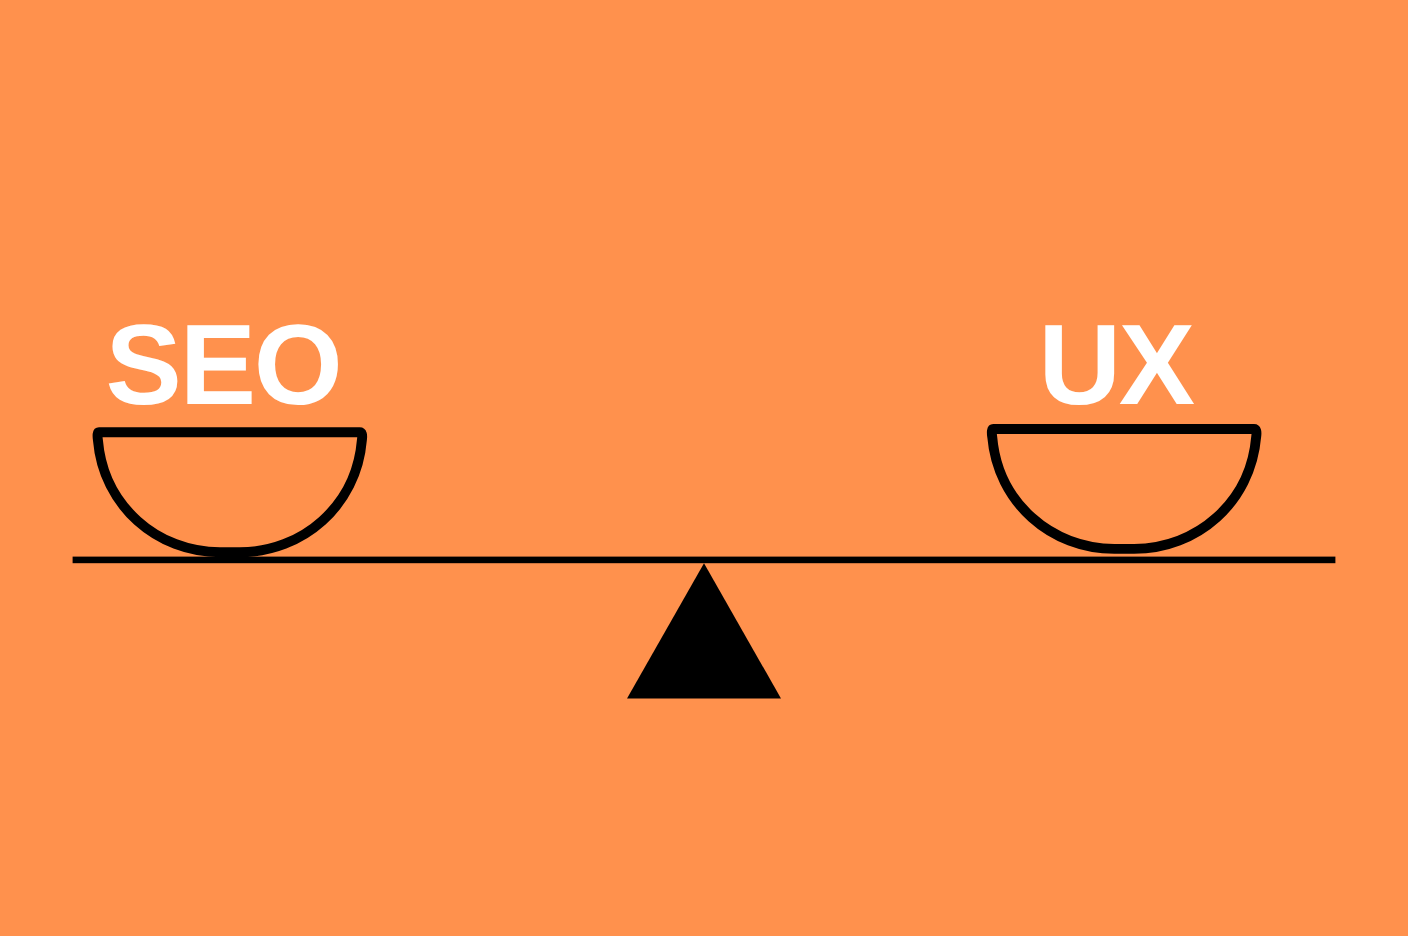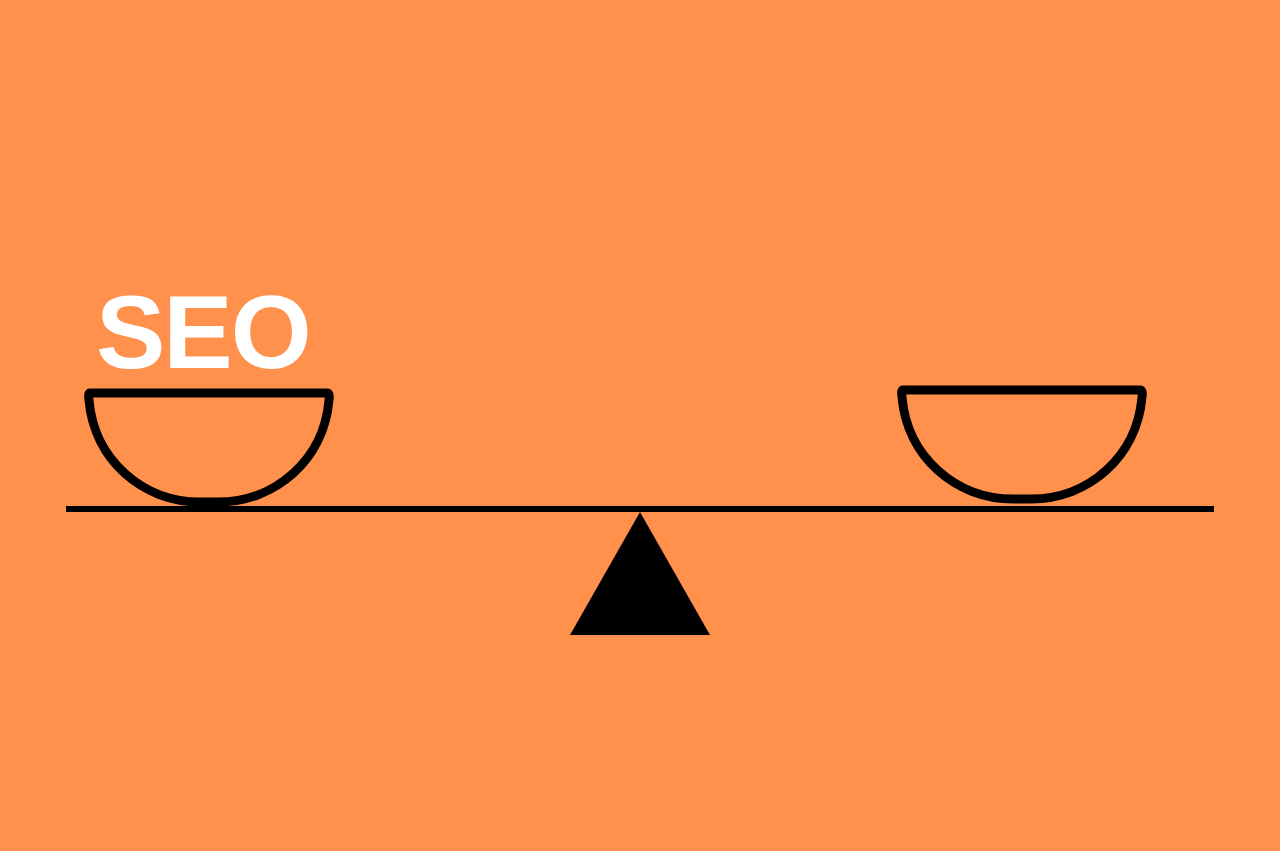--- a/index.html
+++ b/index.html
@@ -54,14 +54,15 @@
 
     <path d="M 903 390 L 1140 390 Q 1143 390 1142 397 C 1137 457 1088 499 1031 499 L 1013 499 C 956 499 907 457 902 397 Q 901 390 903 390 Z" fill="none" stroke="#000000" stroke-width="9" stroke-linejoin="round"></path>
 
     <rect x="66" y="506" width="1148" height="6" fill="#000000"></rect>
 
     <polygon points="640,512 570,635 710,635" fill="#000000"></polygon>
   </svg>
 
   <div class="label label-seo">SEO</div>
 
+  <div class="label label-ux">UX</div>
 
 </div>
 
 </body></html>

